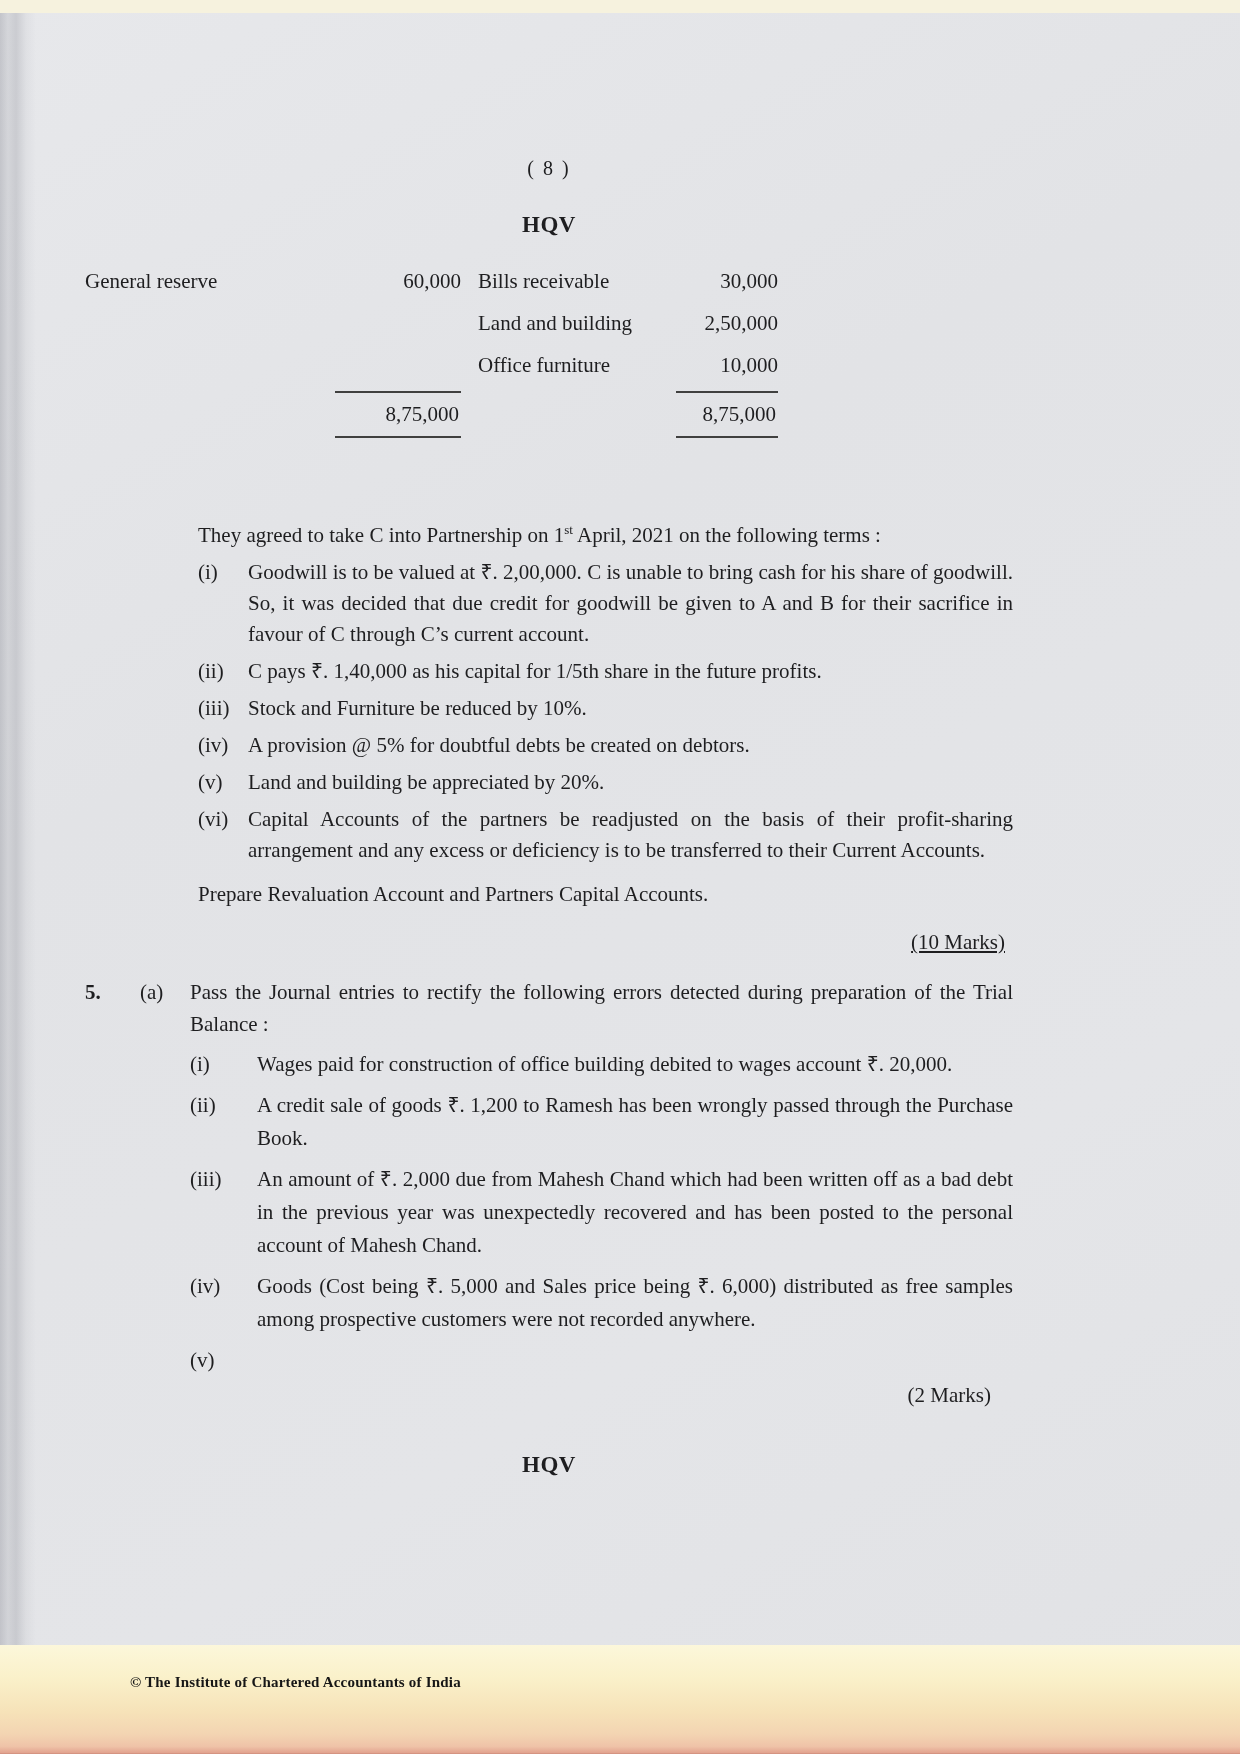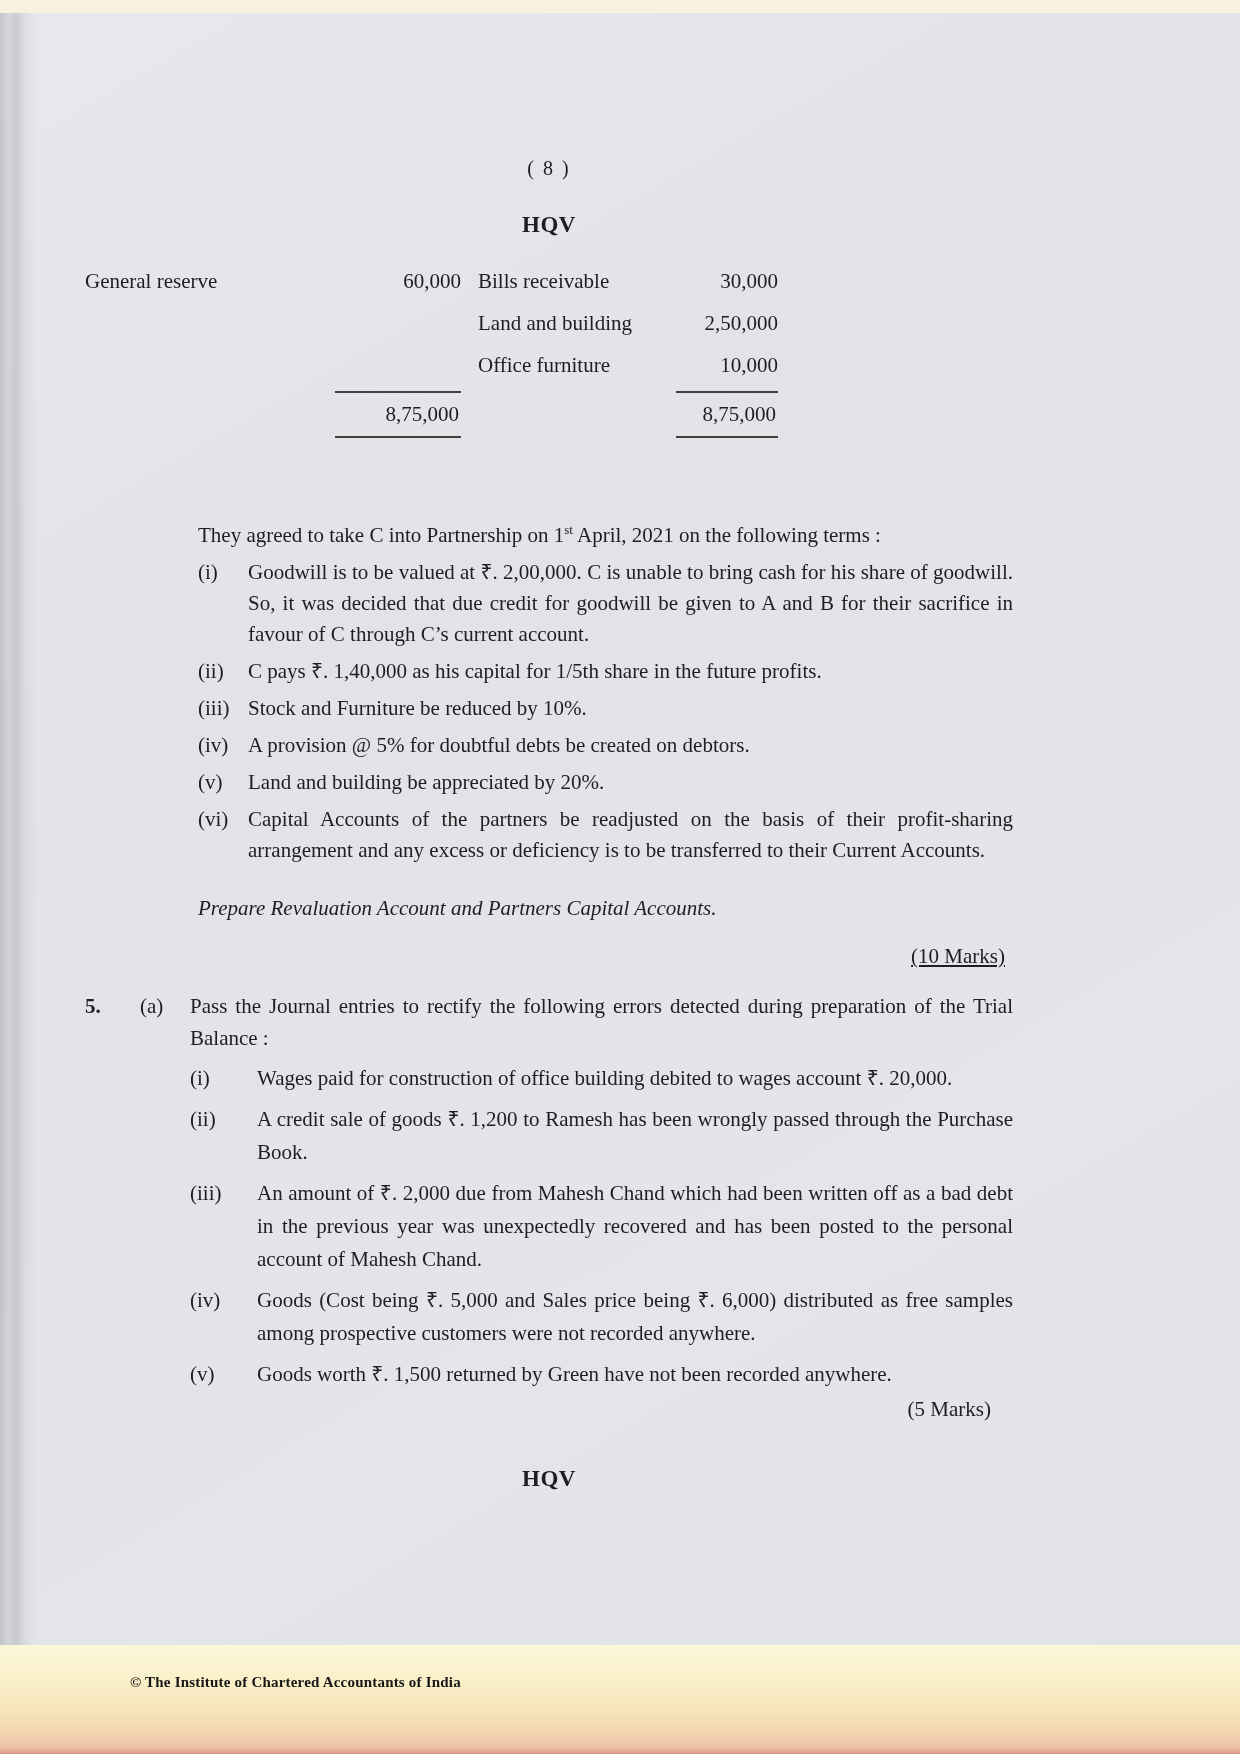--- a/index.html
+++ b/index.html
@@ -46,21 +46,21 @@
 
   .para { font-size:21px; line-height:31px; }
   .intro { margin-top:76px; margin-left:113px; }
   sup { font-size:0.62em; }
 
   .terms { margin-top:5px; }
   .term { display:flex; margin-top:6px; }
   .term .lbl { margin-left:113px; width:50px; flex:none; font-size:21px; line-height:31px; }
   .term .txt { flex:1; font-size:21px; line-height:31px; text-align:justify; }
 
-  .instruction { margin-top:27px; margin-left:113px;font-style:italic; }
+  .instruction { margin-top:13px; margin-left:113px; }
   .marks { text-align:right; font-size:21px; line-height:30px; }
   .marks.m10 { margin-top:17px; margin-right:8px;text-decoration:underline; }
   .marks.m5  { margin-top:3px;  margin-right:22px; }
 
   .q5 { display:flex; margin-top:19px; }
   .q5 .qnum { width:55px; flex:none; font-size:21px; line-height:32px; font-weight:700; }
   .q5 .qpart { width:50px; flex:none; font-size:21px; line-height:32px; }
   .q5 .qtxt { flex:1; font-size:21px; line-height:32px; text-align:justify; }
 
   .q5-items { margin-top:6px; }
@@ -165,24 +165,23 @@
       <div class="q5-item">
         <div class="lbl">(iii)</div>
         <div class="txt">An amount of ₹. 2,000 due from Mahesh Chand which had been written off as a bad debt in the previous year was unexpectedly recovered and has been posted to the personal account of Mahesh Chand.</div>
       </div>
       <div class="q5-item">
         <div class="lbl">(iv)</div>
         <div class="txt">Goods (Cost being ₹. 5,000 and Sales price being ₹. 6,000) distributed as free samples among prospective customers were not recorded anywhere.</div>
       </div>
       <div class="q5-item">
         <div class="lbl">(v)</div>
-        <div class="txt">Goods worth ₹. 1,500 returned by Green have not been recorded anywhere.</div>
       </div>
     </div>
 
-    <div class="marks m5">(5 Marks)</div>
+    <div class="marks m5">(2 Marks)</div>
 
     <div class="doc-code bottom">HQV</div>
   </div>
 
   <div class="footer-strip"></div>
   <div class="copyright">© The Institute of Chartered Accountants of India</div>
 </div>
 
 </body></html>

